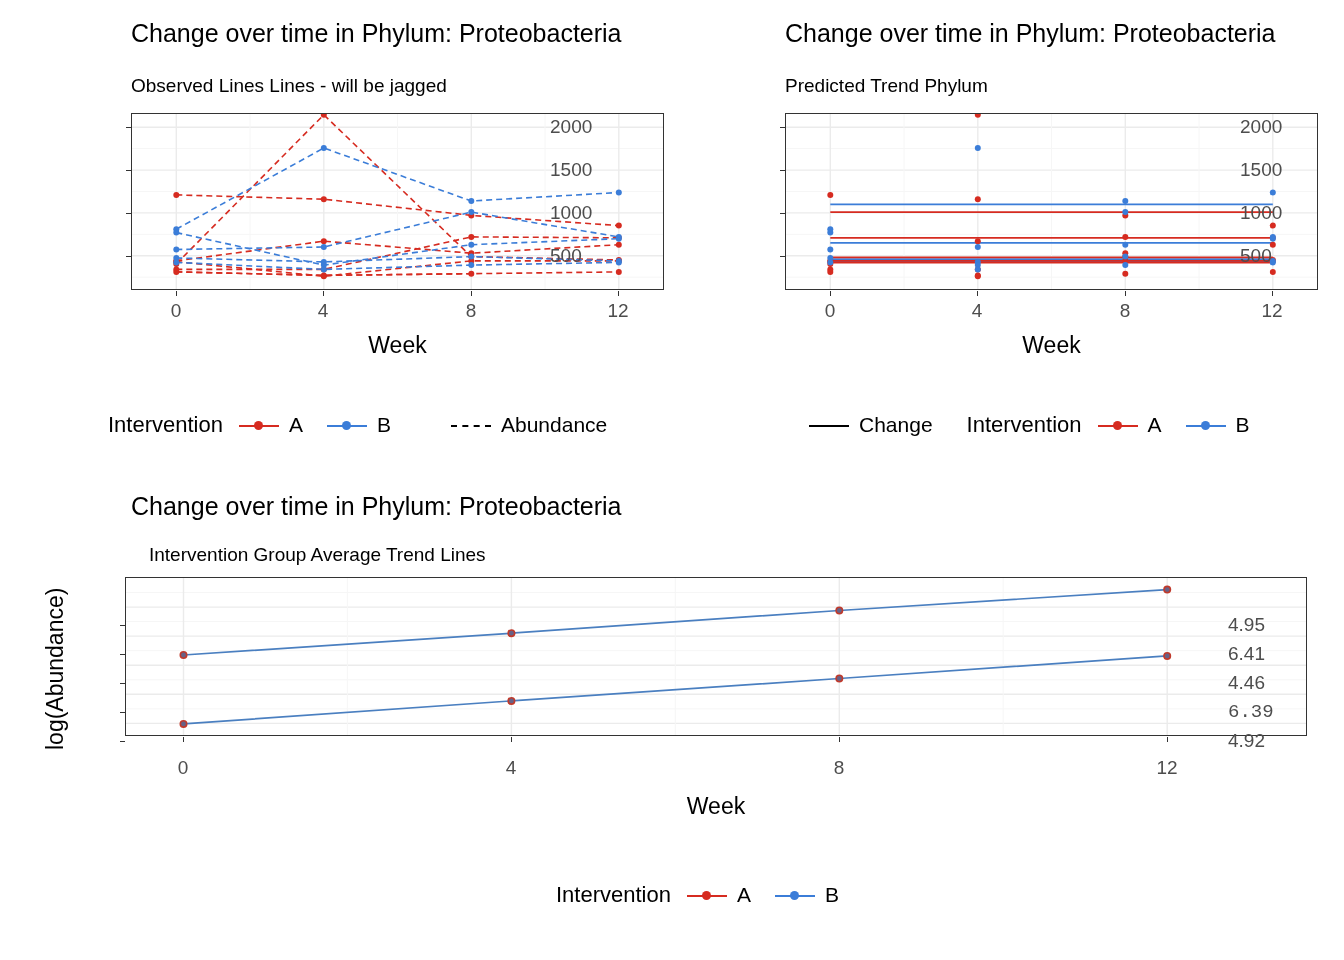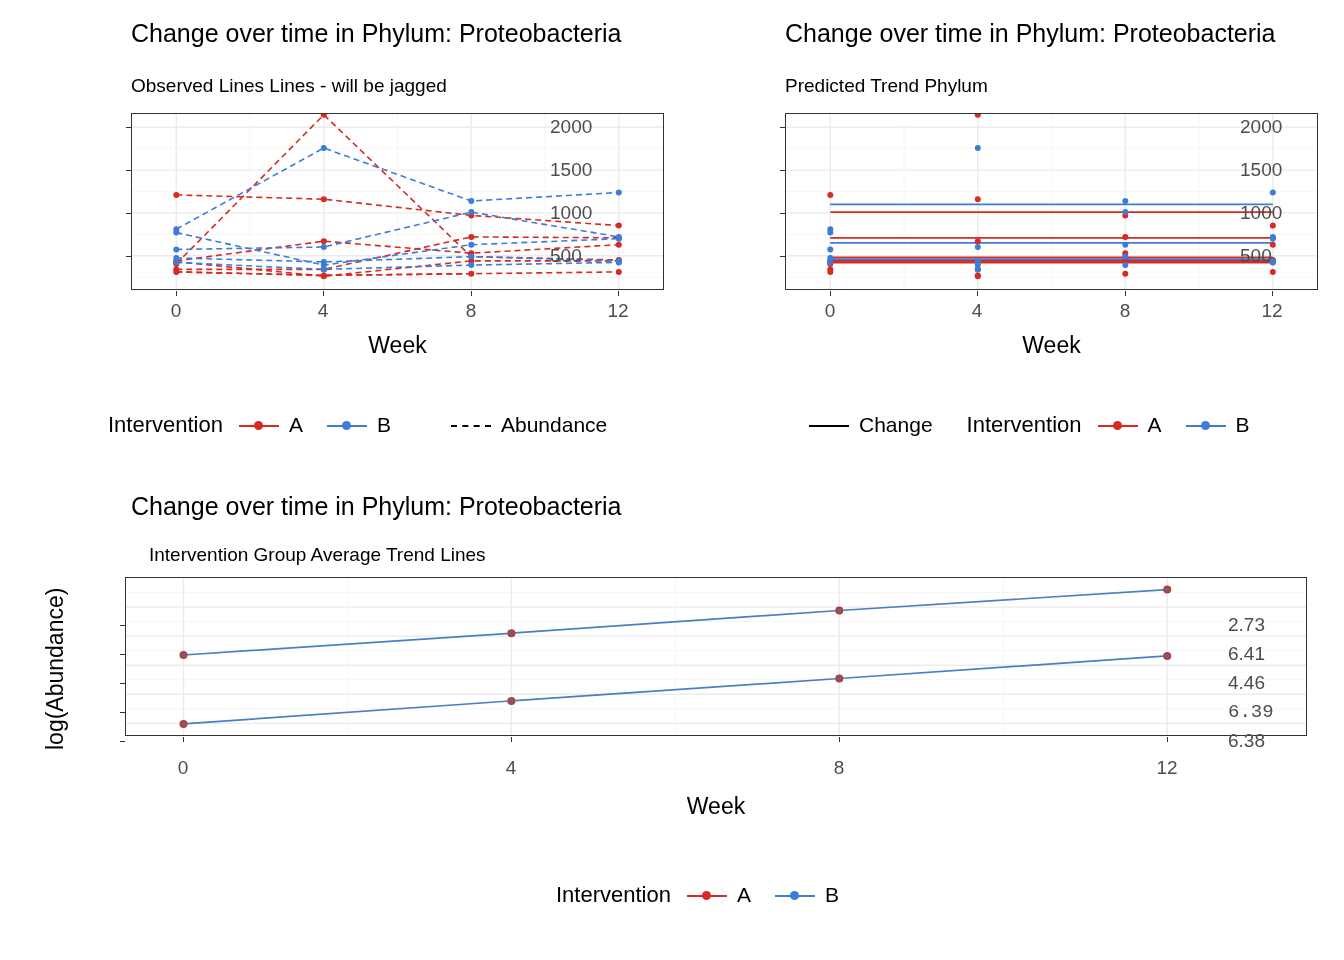--- a/index.html
+++ b/index.html
@@ -440,25 +440,25 @@
           <circle cx="1041.2" cy="11.6" r="2.4"></circle>
         <circle cx="57.5" cy="145.9" r="2.4"></circle>
           <circle cx="385.4" cy="122.9" r="2.4"></circle>
           <circle cx="713.3" cy="100.5" r="2.4"></circle>
           <circle cx="1041.2" cy="77.9" r="2.4"></circle>
       </g>
     </svg>
   </div>
 
   <div>
-    <div class="ytick" style="top:281px;width:116px;">6.38</div>
+    <div class="ytick" style="top:281px;width:116px;">4.92</div>
     <div class="ytick" style="top:252px;width:116px;font-family:Liberation Mono, monospace;">6.39</div>
     <div class="ytick" style="top:223px;width:116px;">4.46</div>
     <div class="ytick" style="top:194px;width:116px;">6.41</div>
-    <div class="ytick" style="top:165px;width:116px;">2.73</div>
+    <div class="ytick" style="top:165px;width:116px;">4.95</div>
   </div>
   <div class="tickmark-y" style="left:120px;top:281px;"></div>
   <div class="tickmark-y" style="left:120px;top:252px;"></div>
   <div class="tickmark-y" style="left:120px;top:223px;"></div>
   <div class="tickmark-y" style="left:120px;top:194px;"></div>
   <div class="tickmark-y" style="left:120px;top:165px;"></div>
 
   <div class="axis-title-y" style="left:42px;top:290px;">log(Abundance)</div>
 
   <div>

